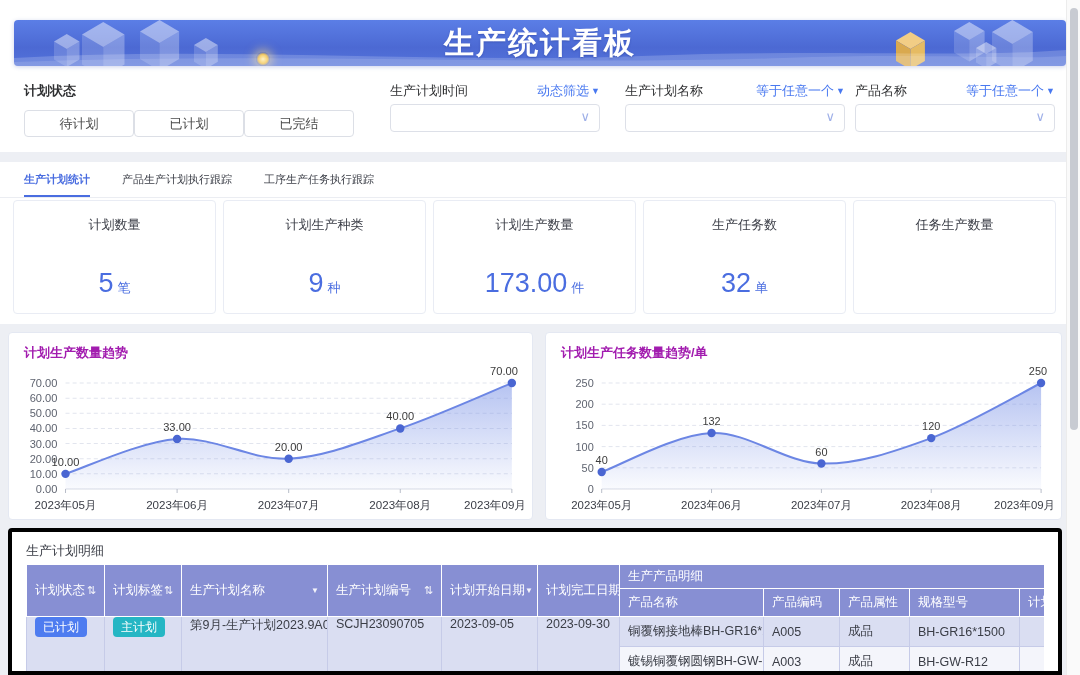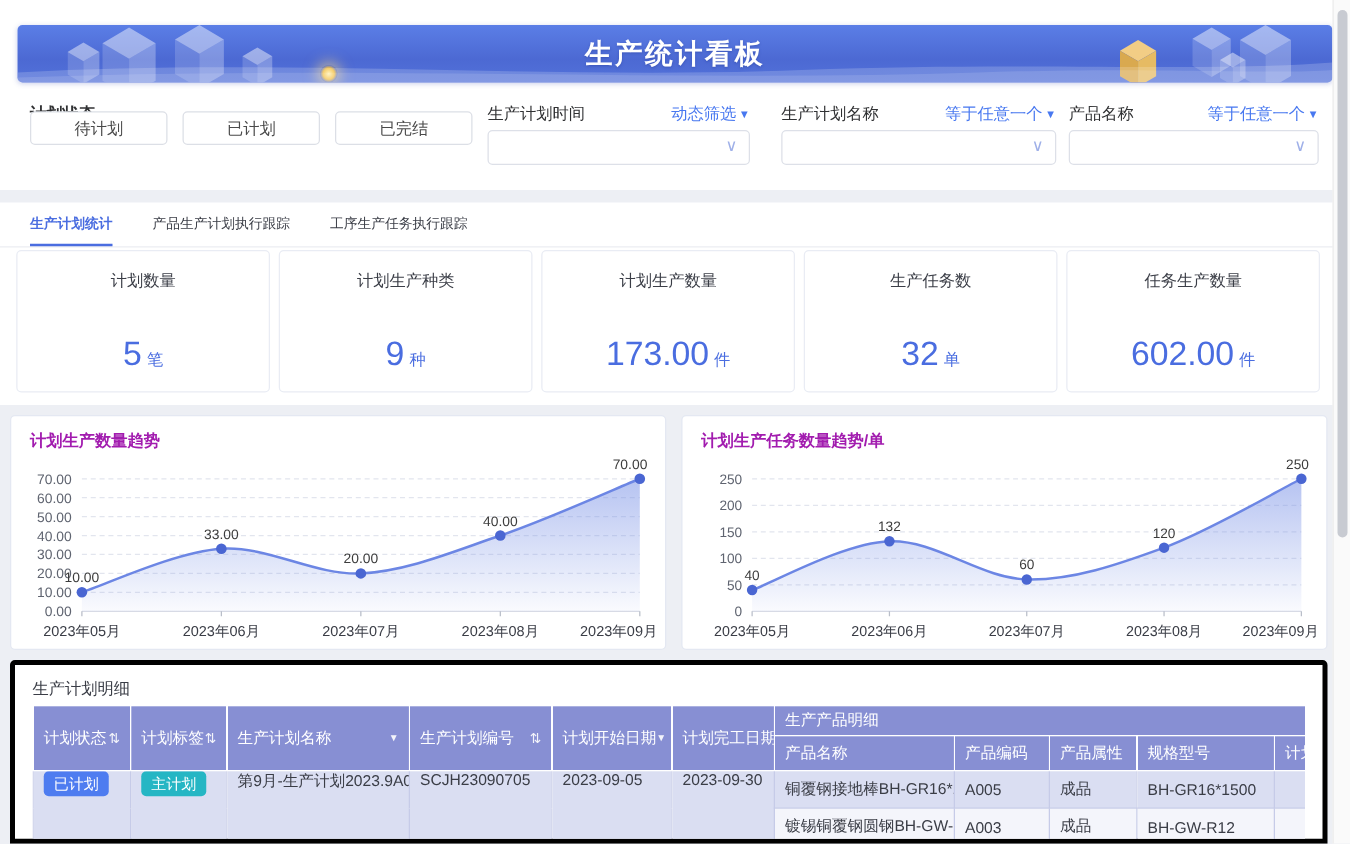--- a/index.html
+++ b/index.html
@@ -6,33 +6,33 @@
   html,body { width:1080px; height:675px; overflow:hidden; }
   body { font-family:"Liberation Sans","DejaVu Sans",sans-serif; background:#edeff4; color:#333; }
   #app { position:relative; width:1080px; height:675px; overflow:hidden; }
 
   
   .filter-block { position:absolute; left:0; top:0; width:1080px; height:152px; background:#fff; }
   .banner { position:absolute; left:14px; right:14px; top:20px; height:46px; border-radius:4px;
             background:linear-gradient(180deg,#5b7ee6 0%,#4c69d3 60%,#5372da 100%); overflow:hidden;
             box-shadow:0 1px 4px rgba(60,80,180,.25); }
   .banner-title { position:absolute; left:0; right:0; top:0; height:46px; line-height:46px; text-align:center;
-                  color:#fff; font-size:22px; font-weight:bold; letter-spacing:2px; text-shadow:0 1px 2px rgba(30,50,140,.4); }
+                  color:#fff; font-size:30px; font-weight:bold; letter-spacing:2px; text-shadow:0 1px 2px rgba(30,50,140,.4); }
   .banner svg.deco { position:absolute; top:0; height:46px; }
   .deco-left { left:40px; }
   .deco-right { right:10px; }
   .glow-dot { position:absolute; left:242px; top:32px; width:14px; height:14px; border-radius:50%;
               background:radial-gradient(circle,#ffefb0 0%,#f3c24a 45%,rgba(243,194,74,0) 75%);
               box-shadow:0 0 10px 3px rgba(255,220,130,.55); }
   .banner-wave { position:absolute; left:0; bottom:0; width:100%; height:22px; }
 
   .filter-label { font-size:13px; color:#303133; }
   .filter-label.bold { font-weight:bold; }
   .f-abs { position:absolute; }
-  .status-btns { position:absolute; left:24px; top:89px; display:flex; gap:12px; }
+  .status-btns { position:absolute; left:24px; top:110px; display:flex; }
   .status-btn { width:110px; height:27px; line-height:25px; text-align:center; border:1px solid #dcdfe6;
                 border-radius:4px; background:#fff; font-size:13px; color:#4a4a4a; cursor:pointer; }
   .operator { font-size:13px; color:#4878f0; cursor:pointer; white-space:nowrap; }
   .operator .caret { font-size:9px; vertical-align:1px; margin-left:2px; }
   .select { position:absolute; height:28px; border:1px solid #dde0e8; border-radius:4px; background:#fff; }
   .select .chev { position:absolute; right:9px; top:4px; color:#9fb0e8; font-size:13px; }
   .field-head { position:absolute; display:flex; justify-content:space-between; align-items:baseline; }
 
   
   .main-block { position:absolute; left:0; top:162px; width:1080px; height:162px; background:#fff; }
@@ -168,21 +168,20 @@
       <div class="stat-card">
         <div class="stat-label">计划生产数量</div>
         <div class="stat-value-wrap"><span class="stat-value">173.00</span><span class="stat-unit">件</span></div>
       </div>
       <div class="stat-card">
         <div class="stat-label">生产任务数</div>
         <div class="stat-value-wrap"><span class="stat-value">32</span><span class="stat-unit">单</span></div>
       </div>
       <div class="stat-card">
         <div class="stat-label">任务生产数量</div>
-        <div class="stat-value-wrap"><span class="stat-value">602.00</span><span class="stat-unit">件</span></div>
       </div>
     </div>
   </div>
 
   <div class="chart-card left">
     <div class="chart-title">计划生产数量趋势</div>
     <svg id="chart-0" class="chart-svg" viewBox="0 0 510 150" preserveAspectRatio="none">
         <defs>
           <linearGradient id="areaGrad0" x1="0" y1="0" x2="0" y2="1">
             <stop offset="0%" stop-color="#7a92e6" stop-opacity="0.55"></stop>

